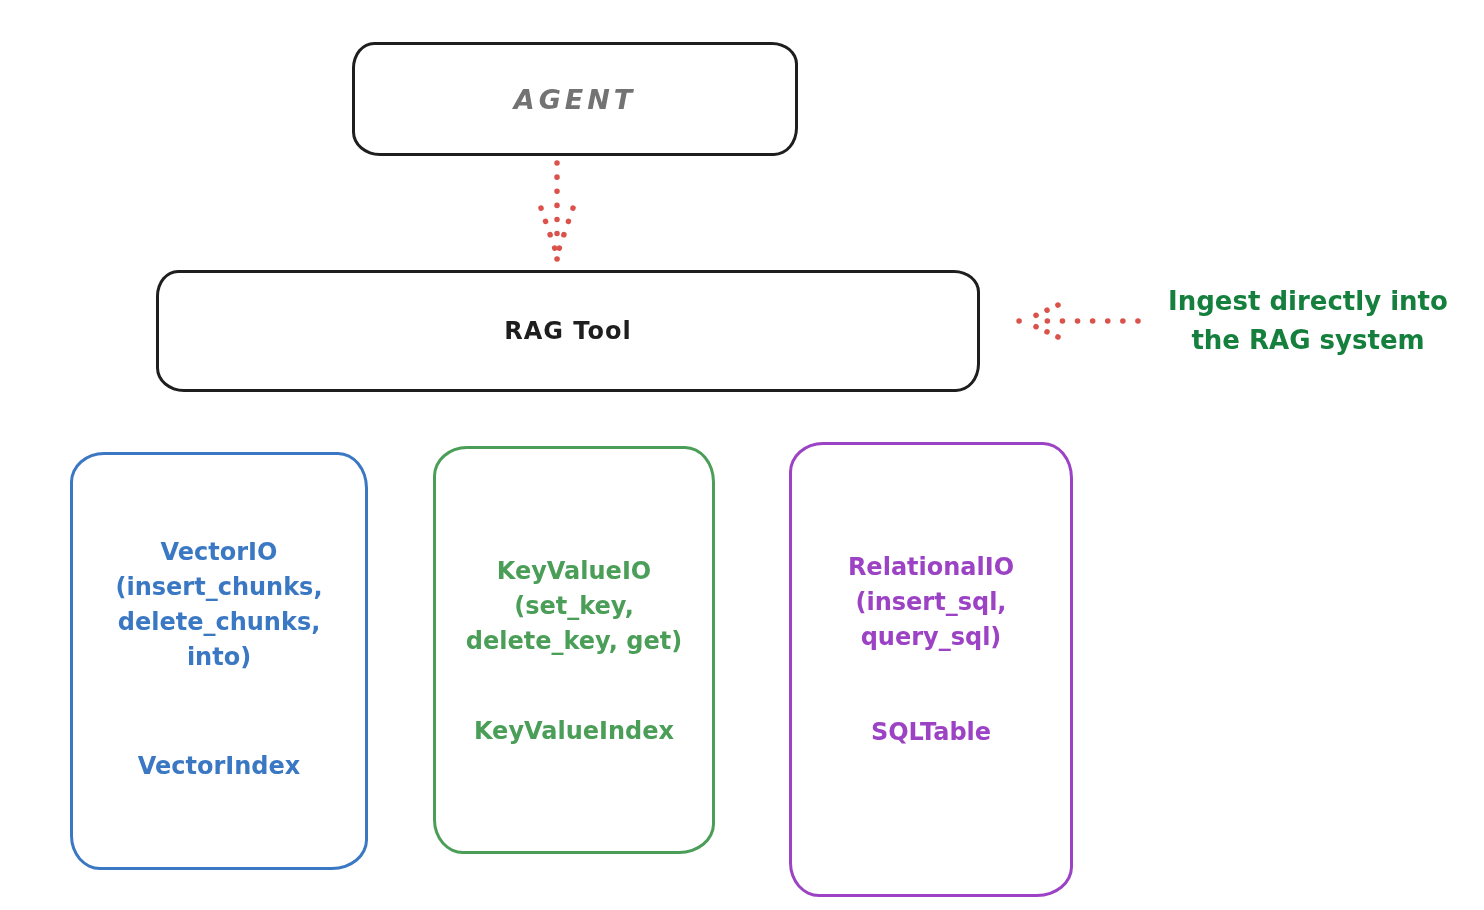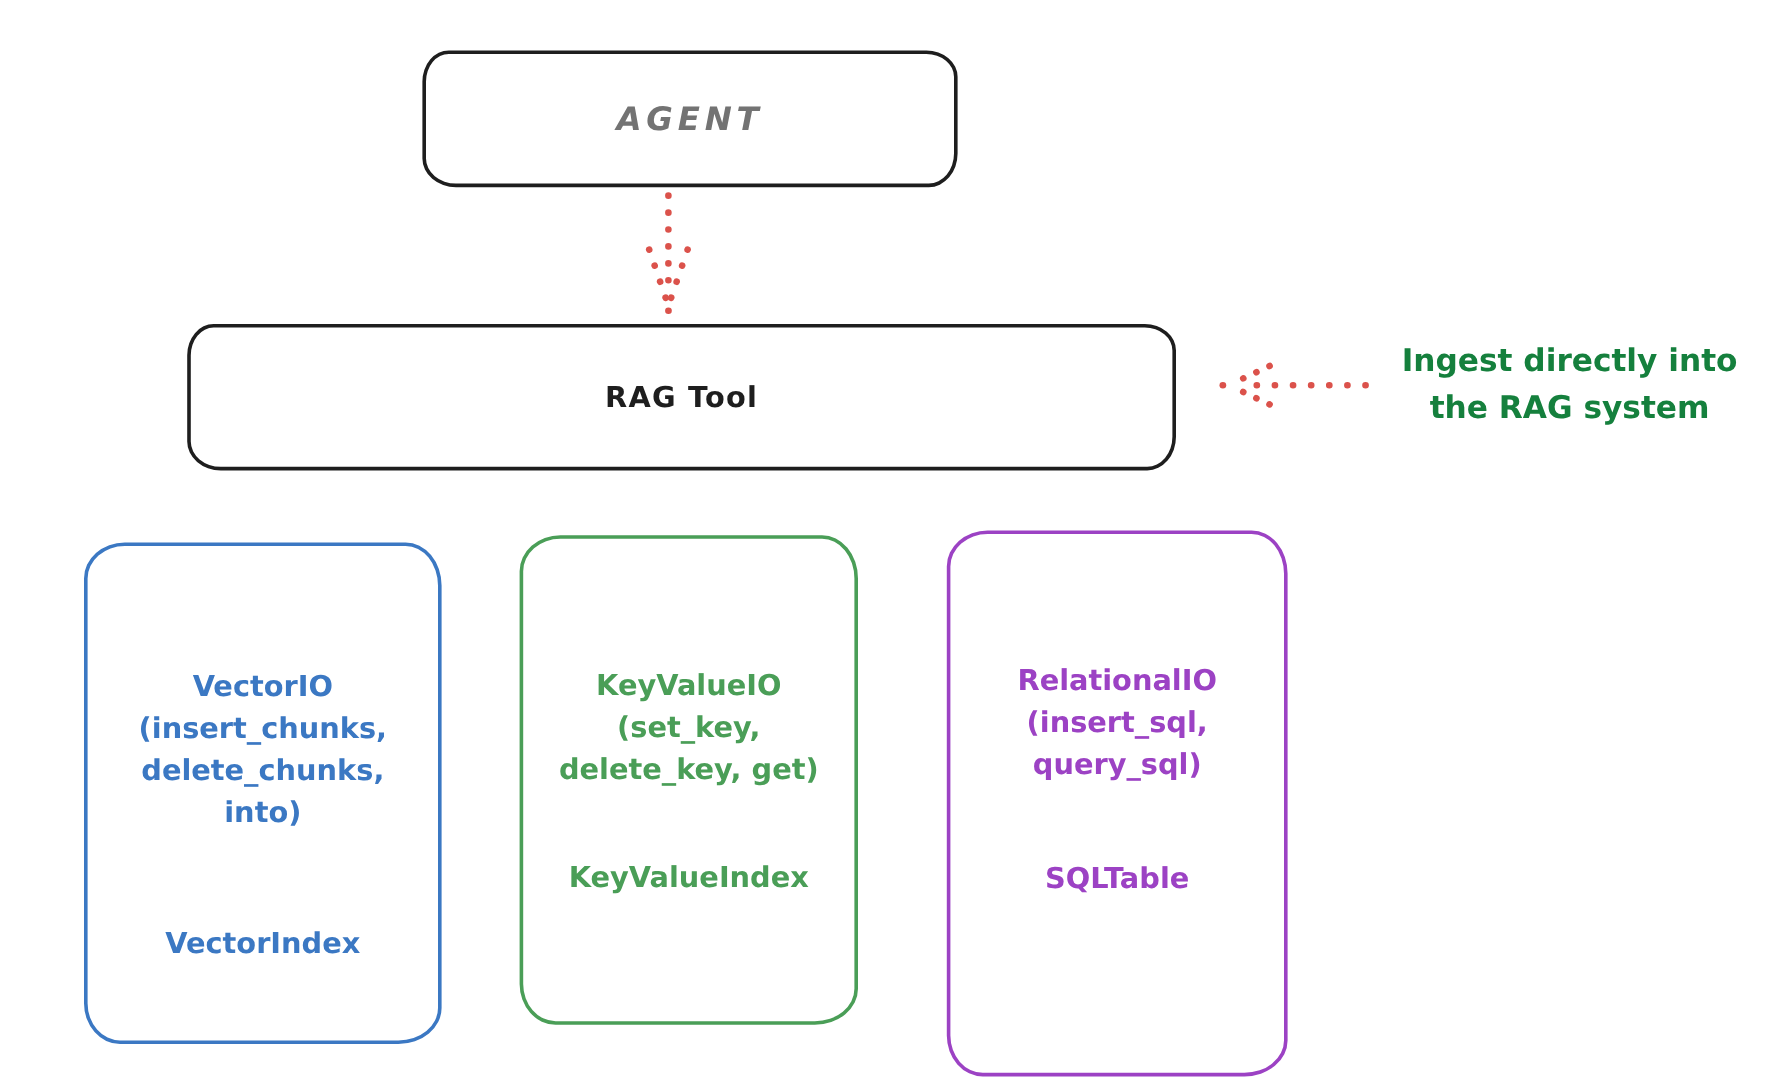--- a/index.html
+++ b/index.html
@@ -73,21 +73,21 @@
     text-align: center;
     font-size: 24px;
     font-weight: 600;
     line-height: 35px;
   }
   #backend-vector {
     left: 70px; top: 452px;
     width: 298px; height: 418px;
     border-color: #3b78c3;
     color: #3b78c3;
-    padding-top: 100px;
+    padding-top: 80px;
   }
   #backend-keyvalue {
     left: 433px; top: 446px;
     width: 282px; height: 408px;
     border-color: #4a9e57;
     color: #4a9e57;
     padding-top: 105px;
   }
   #backend-relational {
     left: 789px; top: 442px;

